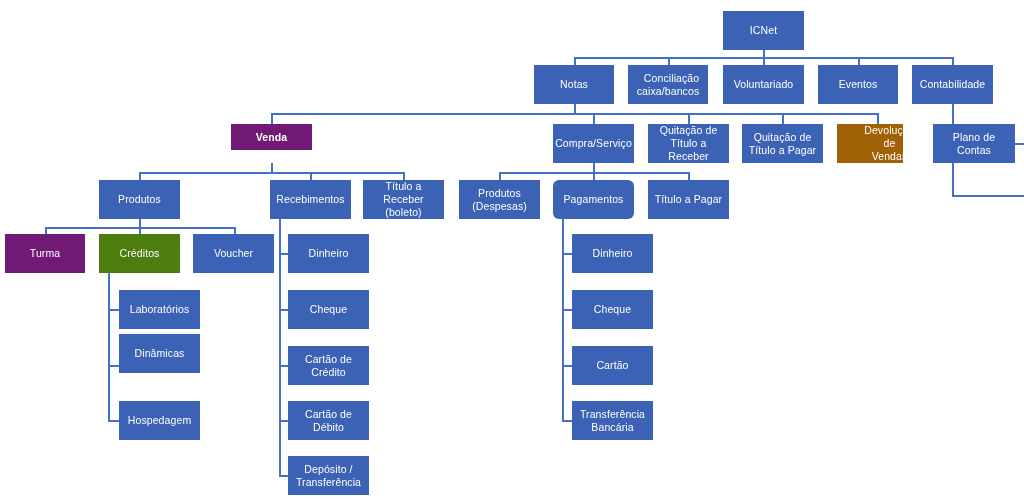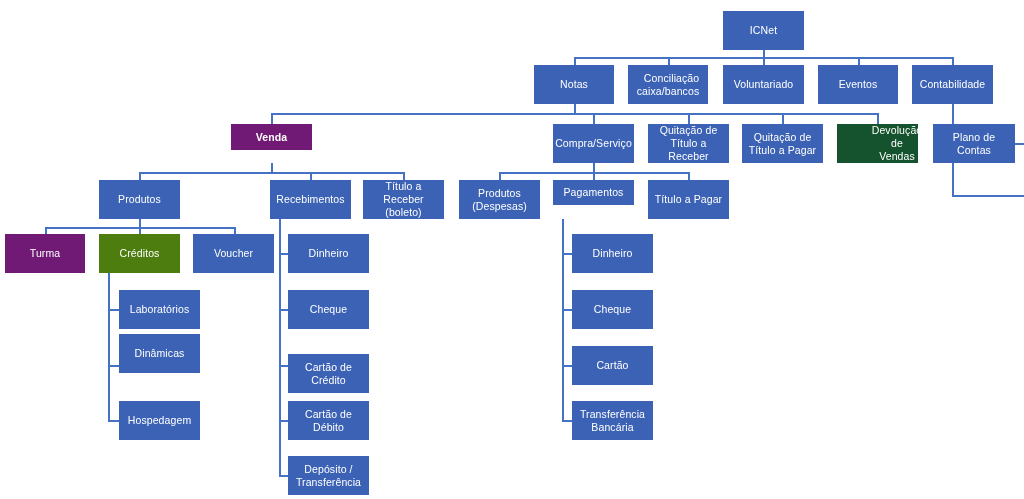--- a/index.html
+++ b/index.html
@@ -96,41 +96,41 @@
 caixa/bancos</div>
     <div class="node" style="left: 723px; top: 65px; width: 81px; height: 39px; background: rgb(59, 98, 180); color: rgb(255, 255, 255);">Voluntariado</div>
     <div class="node" style="left: 818px; top: 65px; width: 80px; height: 39px; background: rgb(59, 98, 180); color: rgb(255, 255, 255);">Eventos</div>
     <div class="node" style="left: 912px; top: 65px; width: 81px; height: 39px; background: rgb(59, 98, 180); color: rgb(255, 255, 255);">Contabilidade</div>
     <div class="node" style="left: 231px; top: 124px; width: 81px; height: 26px; background: #701a75; color: rgb(255, 255, 255); font-weight: bold;">Venda</div>
     <div class="node" style="left: 553px; top: 124px; width: 81px; height: 39px; background: rgb(59, 98, 180); color: rgb(255, 255, 255);">Compra/Serviço</div>
     <div class="node" style="left: 648px; top: 124px; width: 81px; height: 39px; background: rgb(59, 98, 180); color: rgb(255, 255, 255);">Quitação de
 Título a Receber</div>
     <div class="node" style="left: 742px; top: 124px; width: 81px; height: 39px; background: rgb(59, 98, 180); color: rgb(255, 255, 255);">Quitação de
 Título a Pagar</div>
-    <div class="node" style="left: 837px; top: 124px; width: 81px; height: 39px; background: #14532d; color: rgb(255, 255, 255); padding-left: 42px;">Devolução de
+    <div class="node" style="left: 837px; top: 124px; width: 66px; height: 39px; background: #a16207; color: rgb(255, 255, 255); padding-left: 42px;">Devolução de
 Vendas</div>
     <div class="node" style="left: 933px; top: 124px; width: 82px; height: 39px; background: rgb(59, 98, 180); color: rgb(255, 255, 255);">Plano de Contas</div>
     <div class="node" style="left: 99px; top: 180px; width: 81px; height: 39px; background: rgb(59, 98, 180); color: rgb(255, 255, 255);">Produtos</div>
     <div class="node" style="left: 270px; top: 180px; width: 81px; height: 39px; background: rgb(59, 98, 180); color: rgb(255, 255, 255);">Recebimentos</div>
     <div class="node" style="left: 363px; top: 180px; width: 81px; height: 39px; background: rgb(59, 98, 180); color: rgb(255, 255, 255);">Título a Receber
 (boleto)</div>
     <div class="node" style="left: 459px; top: 180px; width: 81px; height: 39px; background: rgb(59, 98, 180); color: rgb(255, 255, 255);">Produtos
 (Despesas)</div>
-    <div class="node" style="left: 553px; top: 180px; width: 81px; height: 25px; background: rgb(59, 98, 180); color: rgb(255, 255, 255);">Pagamentos</div>
+    <div class="node" style="left: 553px; top: 180px; width: 81px; height: 39px; background: rgb(59, 98, 180); color: rgb(255, 255, 255); border-radius: 6px;">Pagamentos</div>
     <div class="node" style="left: 648px; top: 180px; width: 81px; height: 39px; background: rgb(59, 98, 180); color: rgb(255, 255, 255);">Título a Pagar</div>
     <div class="node" style="left: 5px; top: 234px; width: 80px; height: 39px; background: #701a75; color: rgb(255, 255, 255);">Turma</div>
     <div class="node" style="left: 99px; top: 234px; width: 81px; height: 39px; background: #4d7c0f; color: rgb(255, 255, 255);">Créditos</div>
     <div class="node" style="left: 193px; top: 234px; width: 81px; height: 39px; background: rgb(59, 98, 180); color: rgb(255, 255, 255);">Voucher</div>
     <div class="node" style="left: 288px; top: 234px; width: 81px; height: 39px; background: rgb(59, 98, 180); color: rgb(255, 255, 255);">Dinheiro</div>
     <div class="node" style="left: 572px; top: 234px; width: 81px; height: 39px; background: rgb(59, 98, 180); color: rgb(255, 255, 255);">Dinheiro</div>
     <div class="node" style="left: 119px; top: 290px; width: 81px; height: 39px; background: rgb(59, 98, 180); color: rgb(255, 255, 255);">Laboratórios</div>
     <div class="node" style="left: 288px; top: 290px; width: 81px; height: 39px; background: rgb(59, 98, 180); color: rgb(255, 255, 255);">Cheque</div>
     <div class="node" style="left: 572px; top: 290px; width: 81px; height: 39px; background: rgb(59, 98, 180); color: rgb(255, 255, 255);">Cheque</div>
     <div class="node" style="left: 119px; top: 334px; width: 81px; height: 39px; background: rgb(59, 98, 180); color: rgb(255, 255, 255);">Dinâmicas</div>
-    <div class="node" style="left: 288px; top: 346px; width: 81px; height: 39px; background: rgb(59, 98, 180); color: rgb(255, 255, 255); margin-top: 8px;">Cartão de Crédito</div>
+    <div class="node" style="left: 288px; top: 346px; width: 81px; height: 39px; background: rgb(59, 98, 180); color: rgb(255, 255, 255);">Cartão de Crédito</div>
     <div class="node" style="left: 572px; top: 346px; width: 81px; height: 39px; background: rgb(59, 98, 180); color: rgb(255, 255, 255);">Cartão</div>
     <div class="node" style="left: 119px; top: 401px; width: 81px; height: 39px; background: rgb(59, 98, 180); color: rgb(255, 255, 255);">Hospedagem</div>
     <div class="node" style="left: 288px; top: 401px; width: 81px; height: 39px; background: rgb(59, 98, 180); color: rgb(255, 255, 255);">Cartão de Débito</div>
     <div class="node" style="left: 572px; top: 401px; width: 81px; height: 39px; background: rgb(59, 98, 180); color: rgb(255, 255, 255);">Transferência
 Bancária</div>
     <div class="node" style="left: 288px; top: 456px; width: 81px; height: 39px; background: rgb(59, 98, 180); color: rgb(255, 255, 255);">Depósito /
 Transferência</div>
   </div>
 
 </body></html>

